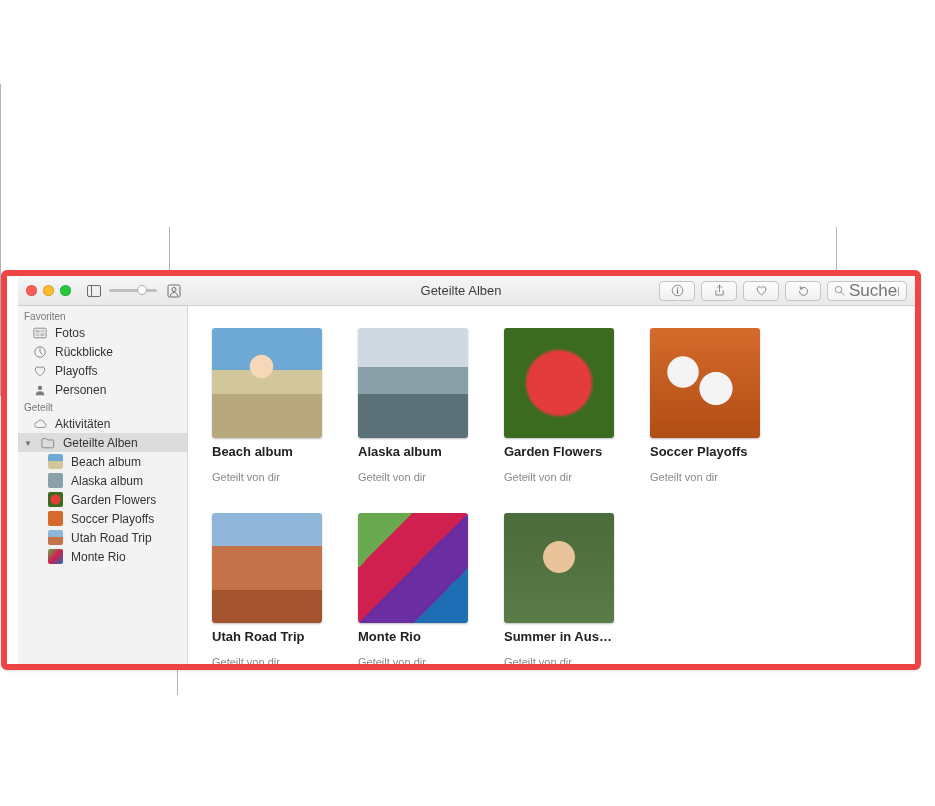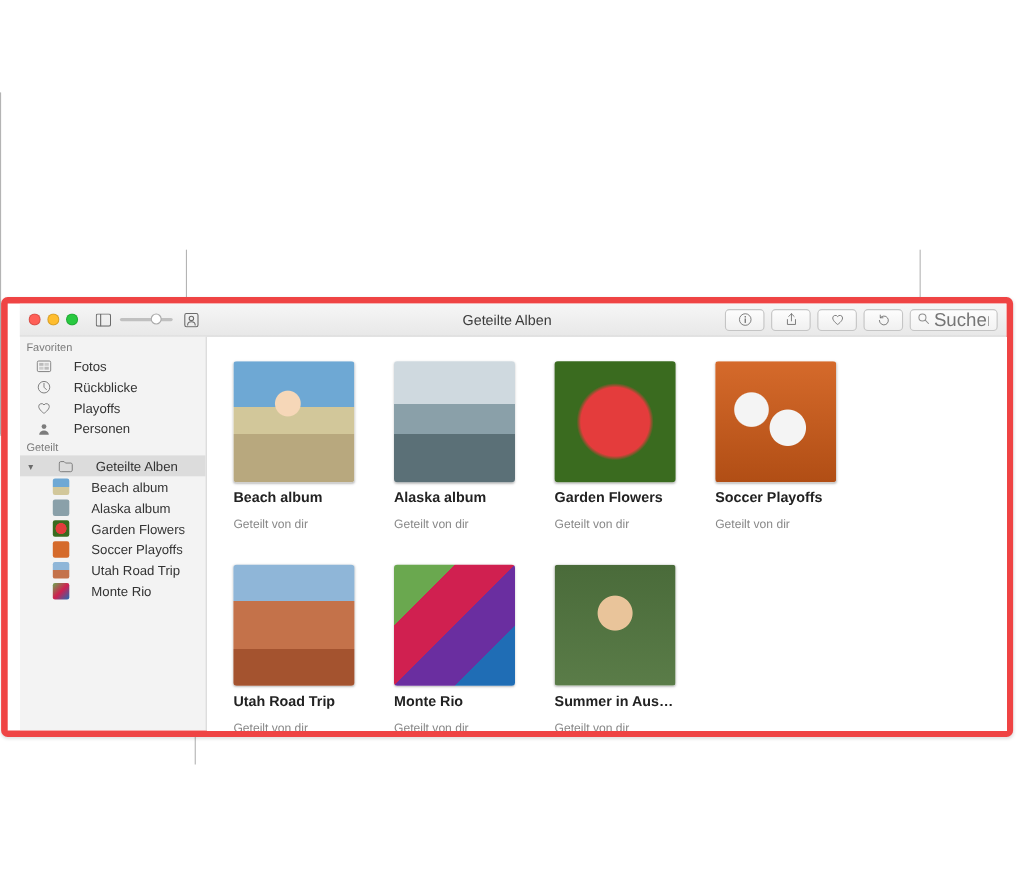--- a/index.html
+++ b/index.html
@@ -79,21 +79,21 @@
   .body { flex:1; display:flex; overflow:hidden; }
   .sidebar {
     width: 170px; background:#f3f3f3; border-right:1px solid #d7d7d7;
     font-size:12px; color:#333; overflow:hidden;
     padding-top:2px;
   }
   .sec-header {
     font-size:10px; color:#7a7a7a; padding: 3px 10px 1px 6px;
   }
   .sb-item {
-    display:flex; align-items:center; gap:20px;
+    display:flex; align-items:center; gap:8px;
     padding: 2px 8px 2px 14px; height:19px;
     cursor:default;
   }
   .sb-item.selected { background:#dcdcdc; }
   .sb-item .icon { width:15px; height:15px; display:flex; align-items:center; justify-content:center; color:#7c7c7c; flex-shrink:0; }
   .sb-item .icon svg { width:14px; height:14px; }
   .sb-item .thumb-ico { width:15px; height:15px; border-radius:2px; flex-shrink:0; }
   .sb-item .label { white-space:nowrap; overflow:hidden; text-overflow:ellipsis; }
   .disc { width:8px; display:inline-flex; justify-content:center; color:#6b6b6b; font-size:9px; }
   .sb-parent { padding-left:6px; }
@@ -263,20 +263,30 @@
             <span class="icon">
               <svg viewBox="0 0 16 16">
                 <circle cx="8" cy="5.5" r="2.5" fill="currentColor"></circle>
                 <path d="M3 14c0-2.8 2.2-4.5 5-4.5s5 1.7 5 4.5" fill="currentColor"></path>
               </svg>
             </span>
             <span class="label">Personen</span>
           </div>
         </div>
       <div class="sec-header" style="margin-top:0">Geteilt</div>
+      <div id="sb-shared-top">
+          <div class="sb-item ">
+            <span class="icon">
+              <svg viewBox="0 0 18 14">
+                <path d="M5.5 11.5a3.5 3.5 0 0 1 .3-7 4.5 4.5 0 0 1 8.6 1.3A2.8 2.8 0 0 1 13.5 11.5z" fill="none" stroke="currentColor"></path>
+              </svg>
+            </span>
+            <span class="label">Aktivitäten</span>
+          </div>
+        </div>
       <div class="sb-item sb-parent selected">
         <span class="disc">▾</span>
         <span class="icon">
           <svg viewBox="0 0 16 14">
               <path d="M1 3.5c0-.8.7-1.5 1.5-1.5H6l1.5 1.5H13c.8 0 1.5.7 1.5 1.5v6c0 .8-.7 1.5-1.5 1.5h-10C1.7 12.5 1 11.8 1 11V3.5z" fill="none" stroke="currentColor"></path>
             </svg>
         </span>
         <span class="label">Geteilte Alben</span>
       </div>
       <div id="sb-shared-children">

